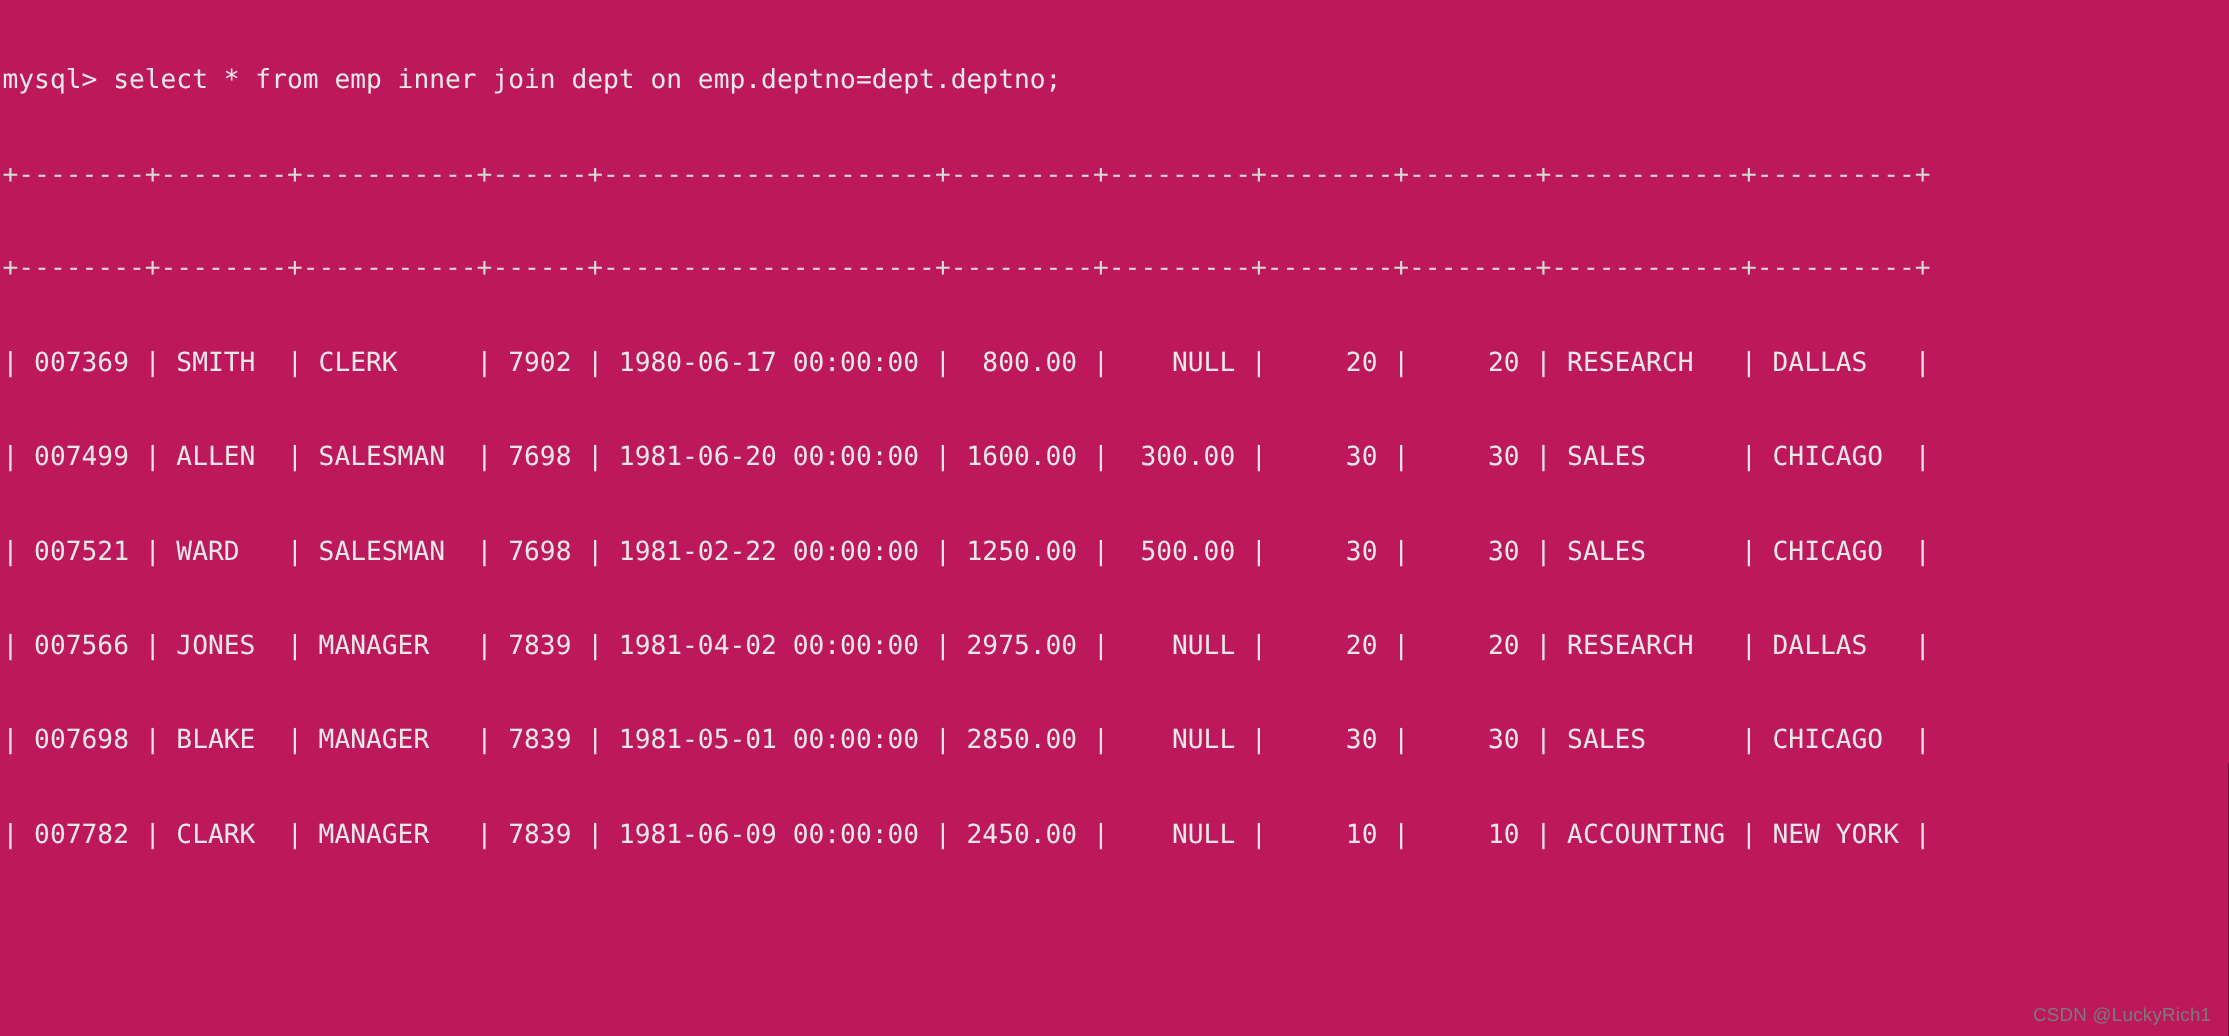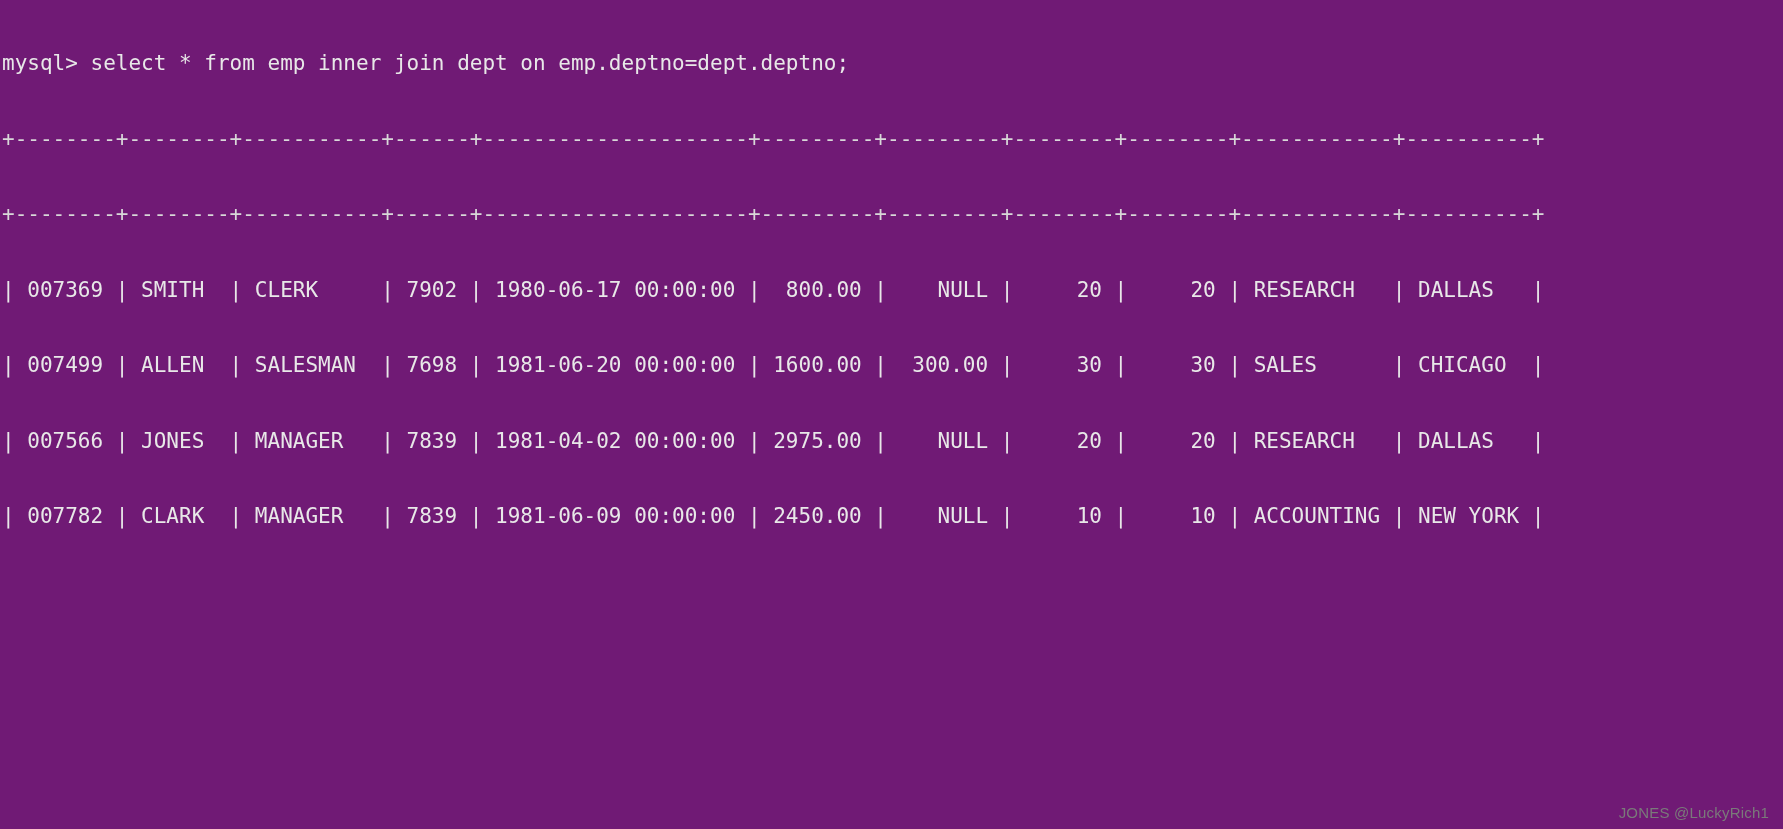--- a/index.html
+++ b/index.html
@@ -13,21 +13,21 @@
     overflow: hidden;
     position: relative;
     font-family: "DejaVu Sans Mono", "Liberation Mono", monospace;
   }
   #terminal {
     position: absolute;
     left: 0;
     top: 0;
     width: 1783px;
     height: 829px;
-    background: #701a75;
+    background: #be185d;
     color: #e8e8e8;
     font-family: "DejaVu Sans Mono", "Liberation Mono", monospace;
     font-size: 21px;
     line-height: 25.15px;
     white-space: pre;
     letter-spacing: 0px;
     padding: 1px 0 0 2px;
     box-sizing: border-box;
     -webkit-font-smoothing: none;
   }
@@ -53,34 +53,36 @@
 </style>
 </head>
 <body>
 
 <div id="terminal">
   <span class="tline">mysql&gt; select * from emp inner join dept on emp.deptno=dept.deptno;</span>
   <span class="tline rule">+--------+--------+-----------+------+---------------------+---------+---------+--------+--------+------------+----------+</span>
   <span class="tline rule">+--------+--------+-----------+------+---------------------+---------+---------+--------+--------+------------+----------+</span>
   <span class="tline">| 007369 | SMITH  | CLERK     | 7902 | 1980-06-17 00:00:00 |  800.00 |    NULL |     20 |     20 | RESEARCH   | DALLAS   |</span>
   <span class="tline">| 007499 | ALLEN  | SALESMAN  | 7698 | 1981-06-20 00:00:00 | 1600.00 |  300.00 |     30 |     30 | SALES      | CHICAGO  |</span>
+  <span class="tline">| 007521 | WARD   | SALESMAN  | 7698 | 1981-02-22 00:00:00 | 1250.00 |  500.00 |     30 |     30 | SALES      | CHICAGO  |</span>
   <span class="tline">| 007566 | JONES  | MANAGER   | 7839 | 1981-04-02 00:00:00 | 2975.00 |    NULL |     20 |     20 | RESEARCH   | DALLAS   |</span>
+  <span class="tline">| 007698 | BLAKE  | MANAGER   | 7839 | 1981-05-01 00:00:00 | 2850.00 |    NULL |     30 |     30 | SALES      | CHICAGO  |</span>
   <span class="tline">| 007782 | CLARK  | MANAGER   | 7839 | 1981-06-09 00:00:00 | 2450.00 |    NULL |     10 |     10 | ACCOUNTING | NEW YORK |</span>
   
   
   
   
   
   
   
   
   
   
   
   
   
   
   
   
   
 </div>
 
-<div id="watermark">JONES @LuckyRich1</div>
+<div id="watermark">CSDN @LuckyRich1</div>
 
 </body></html>

